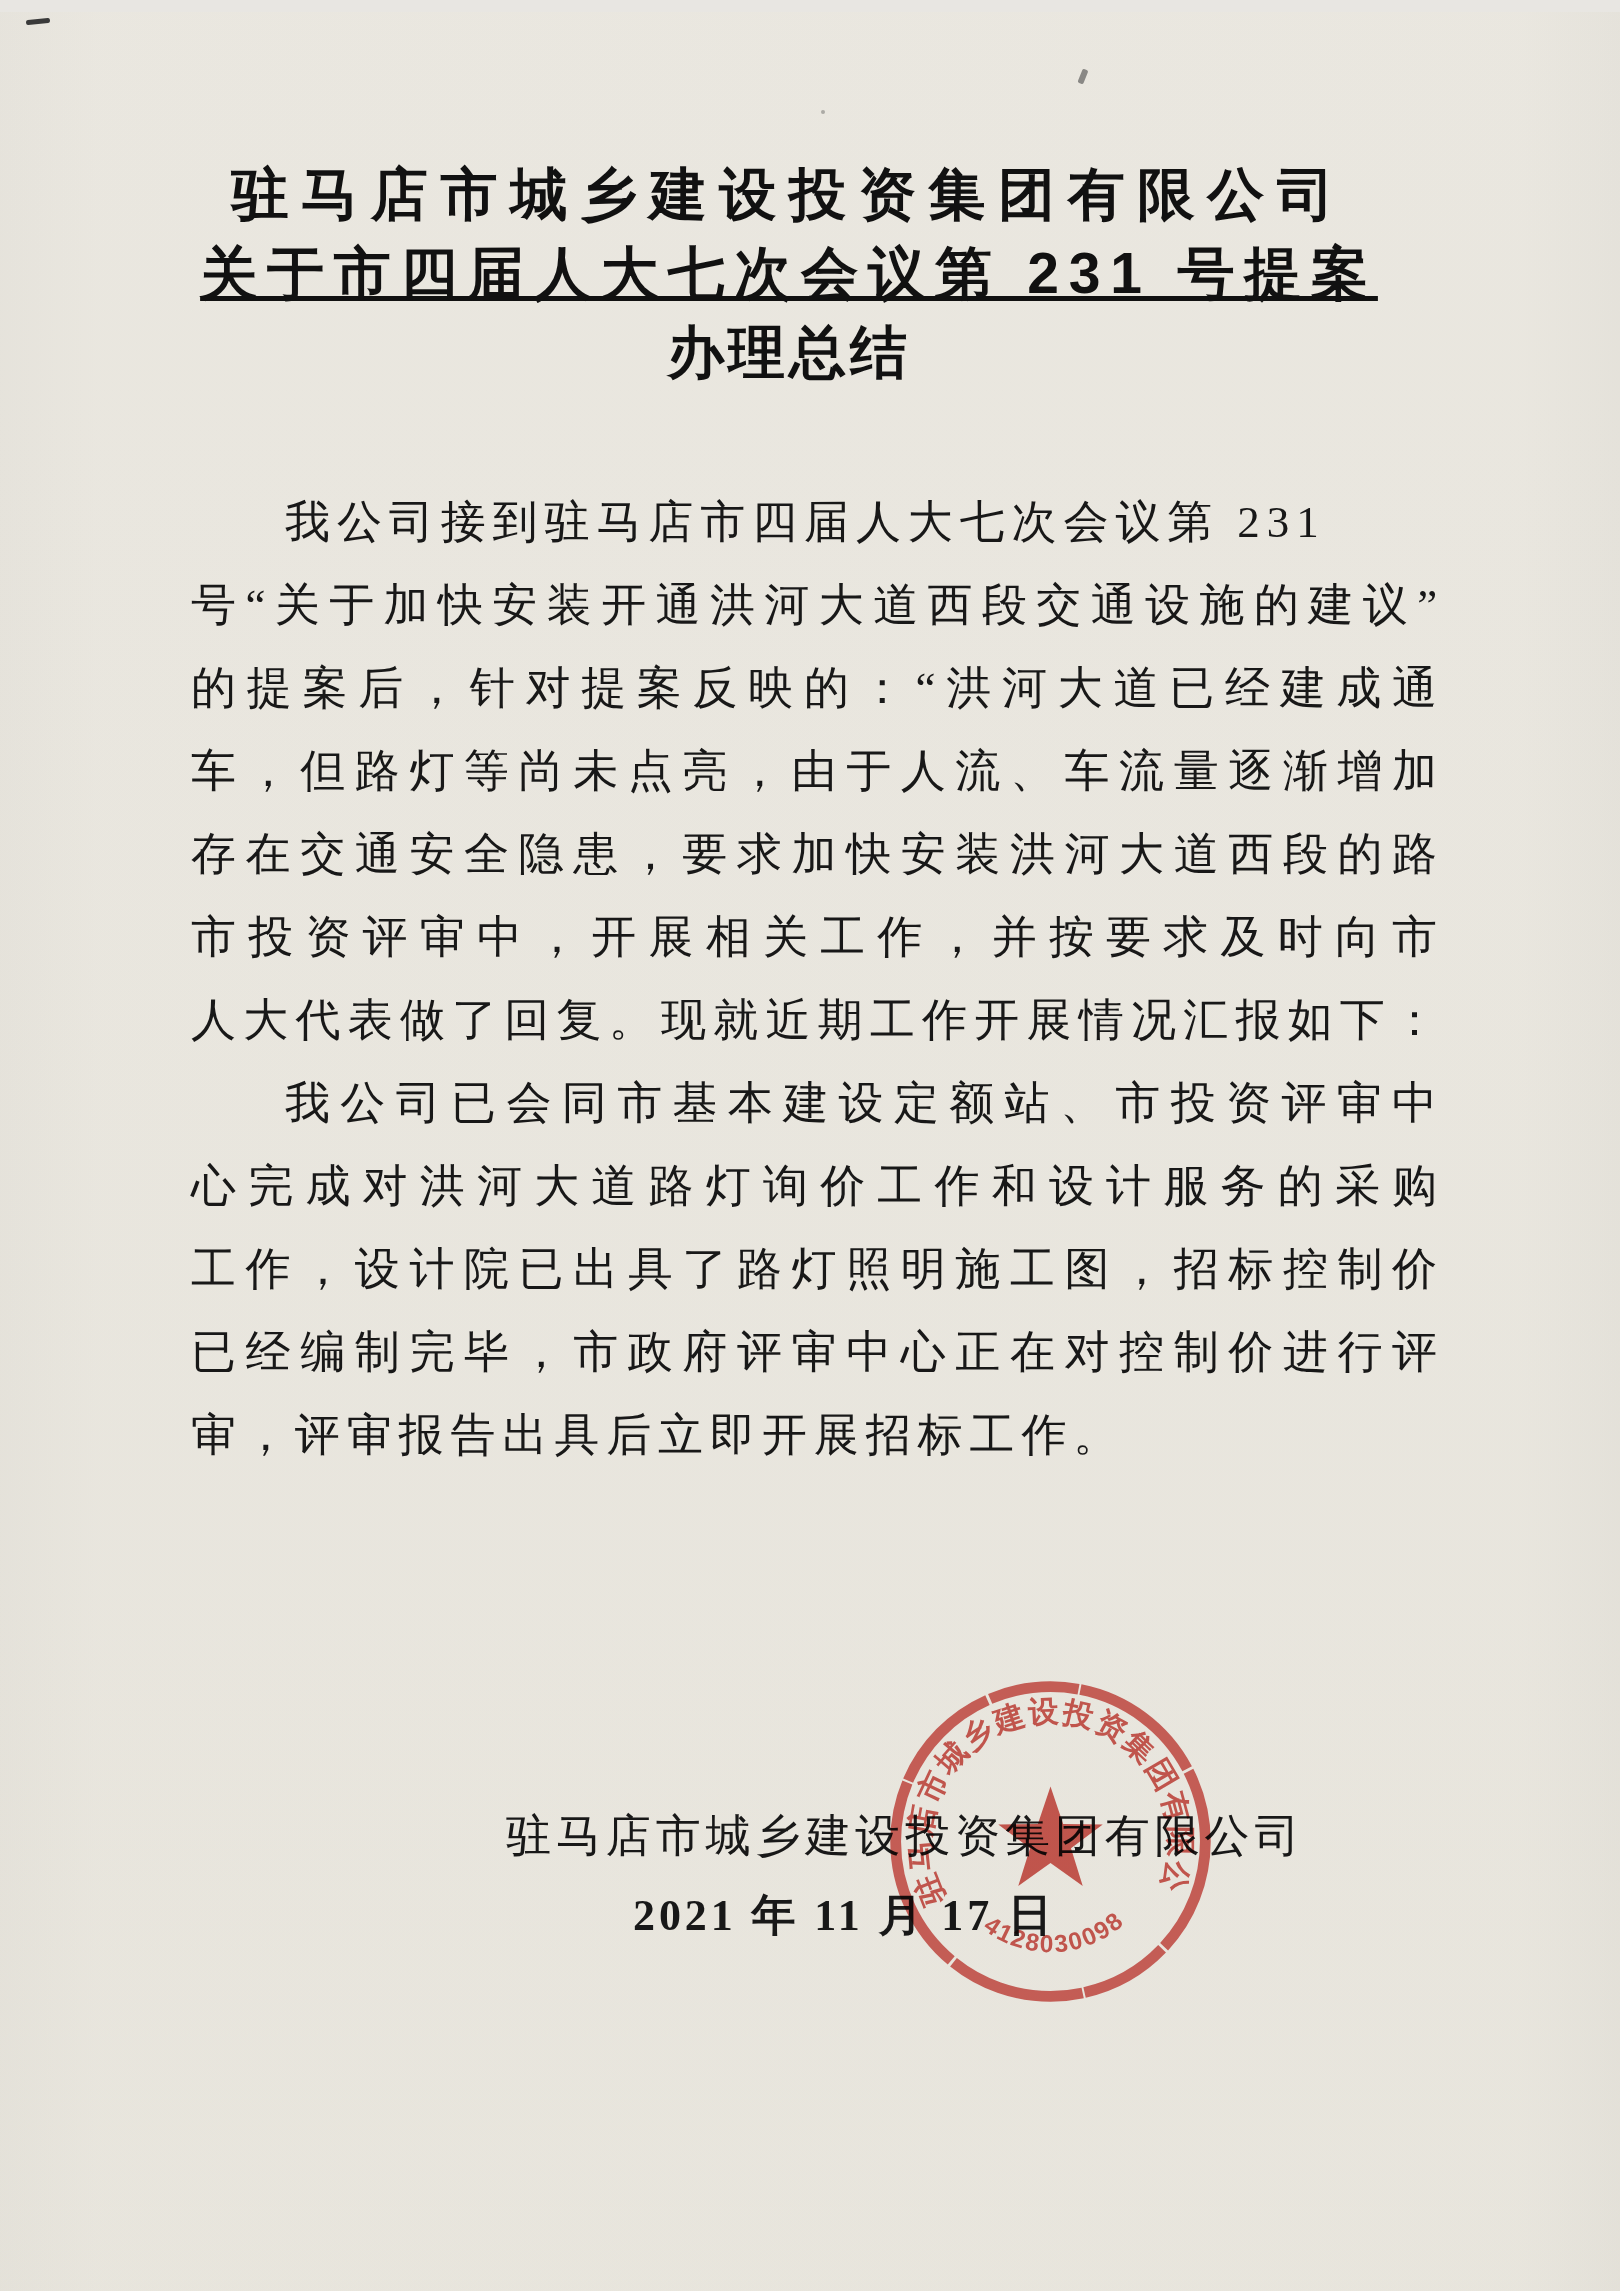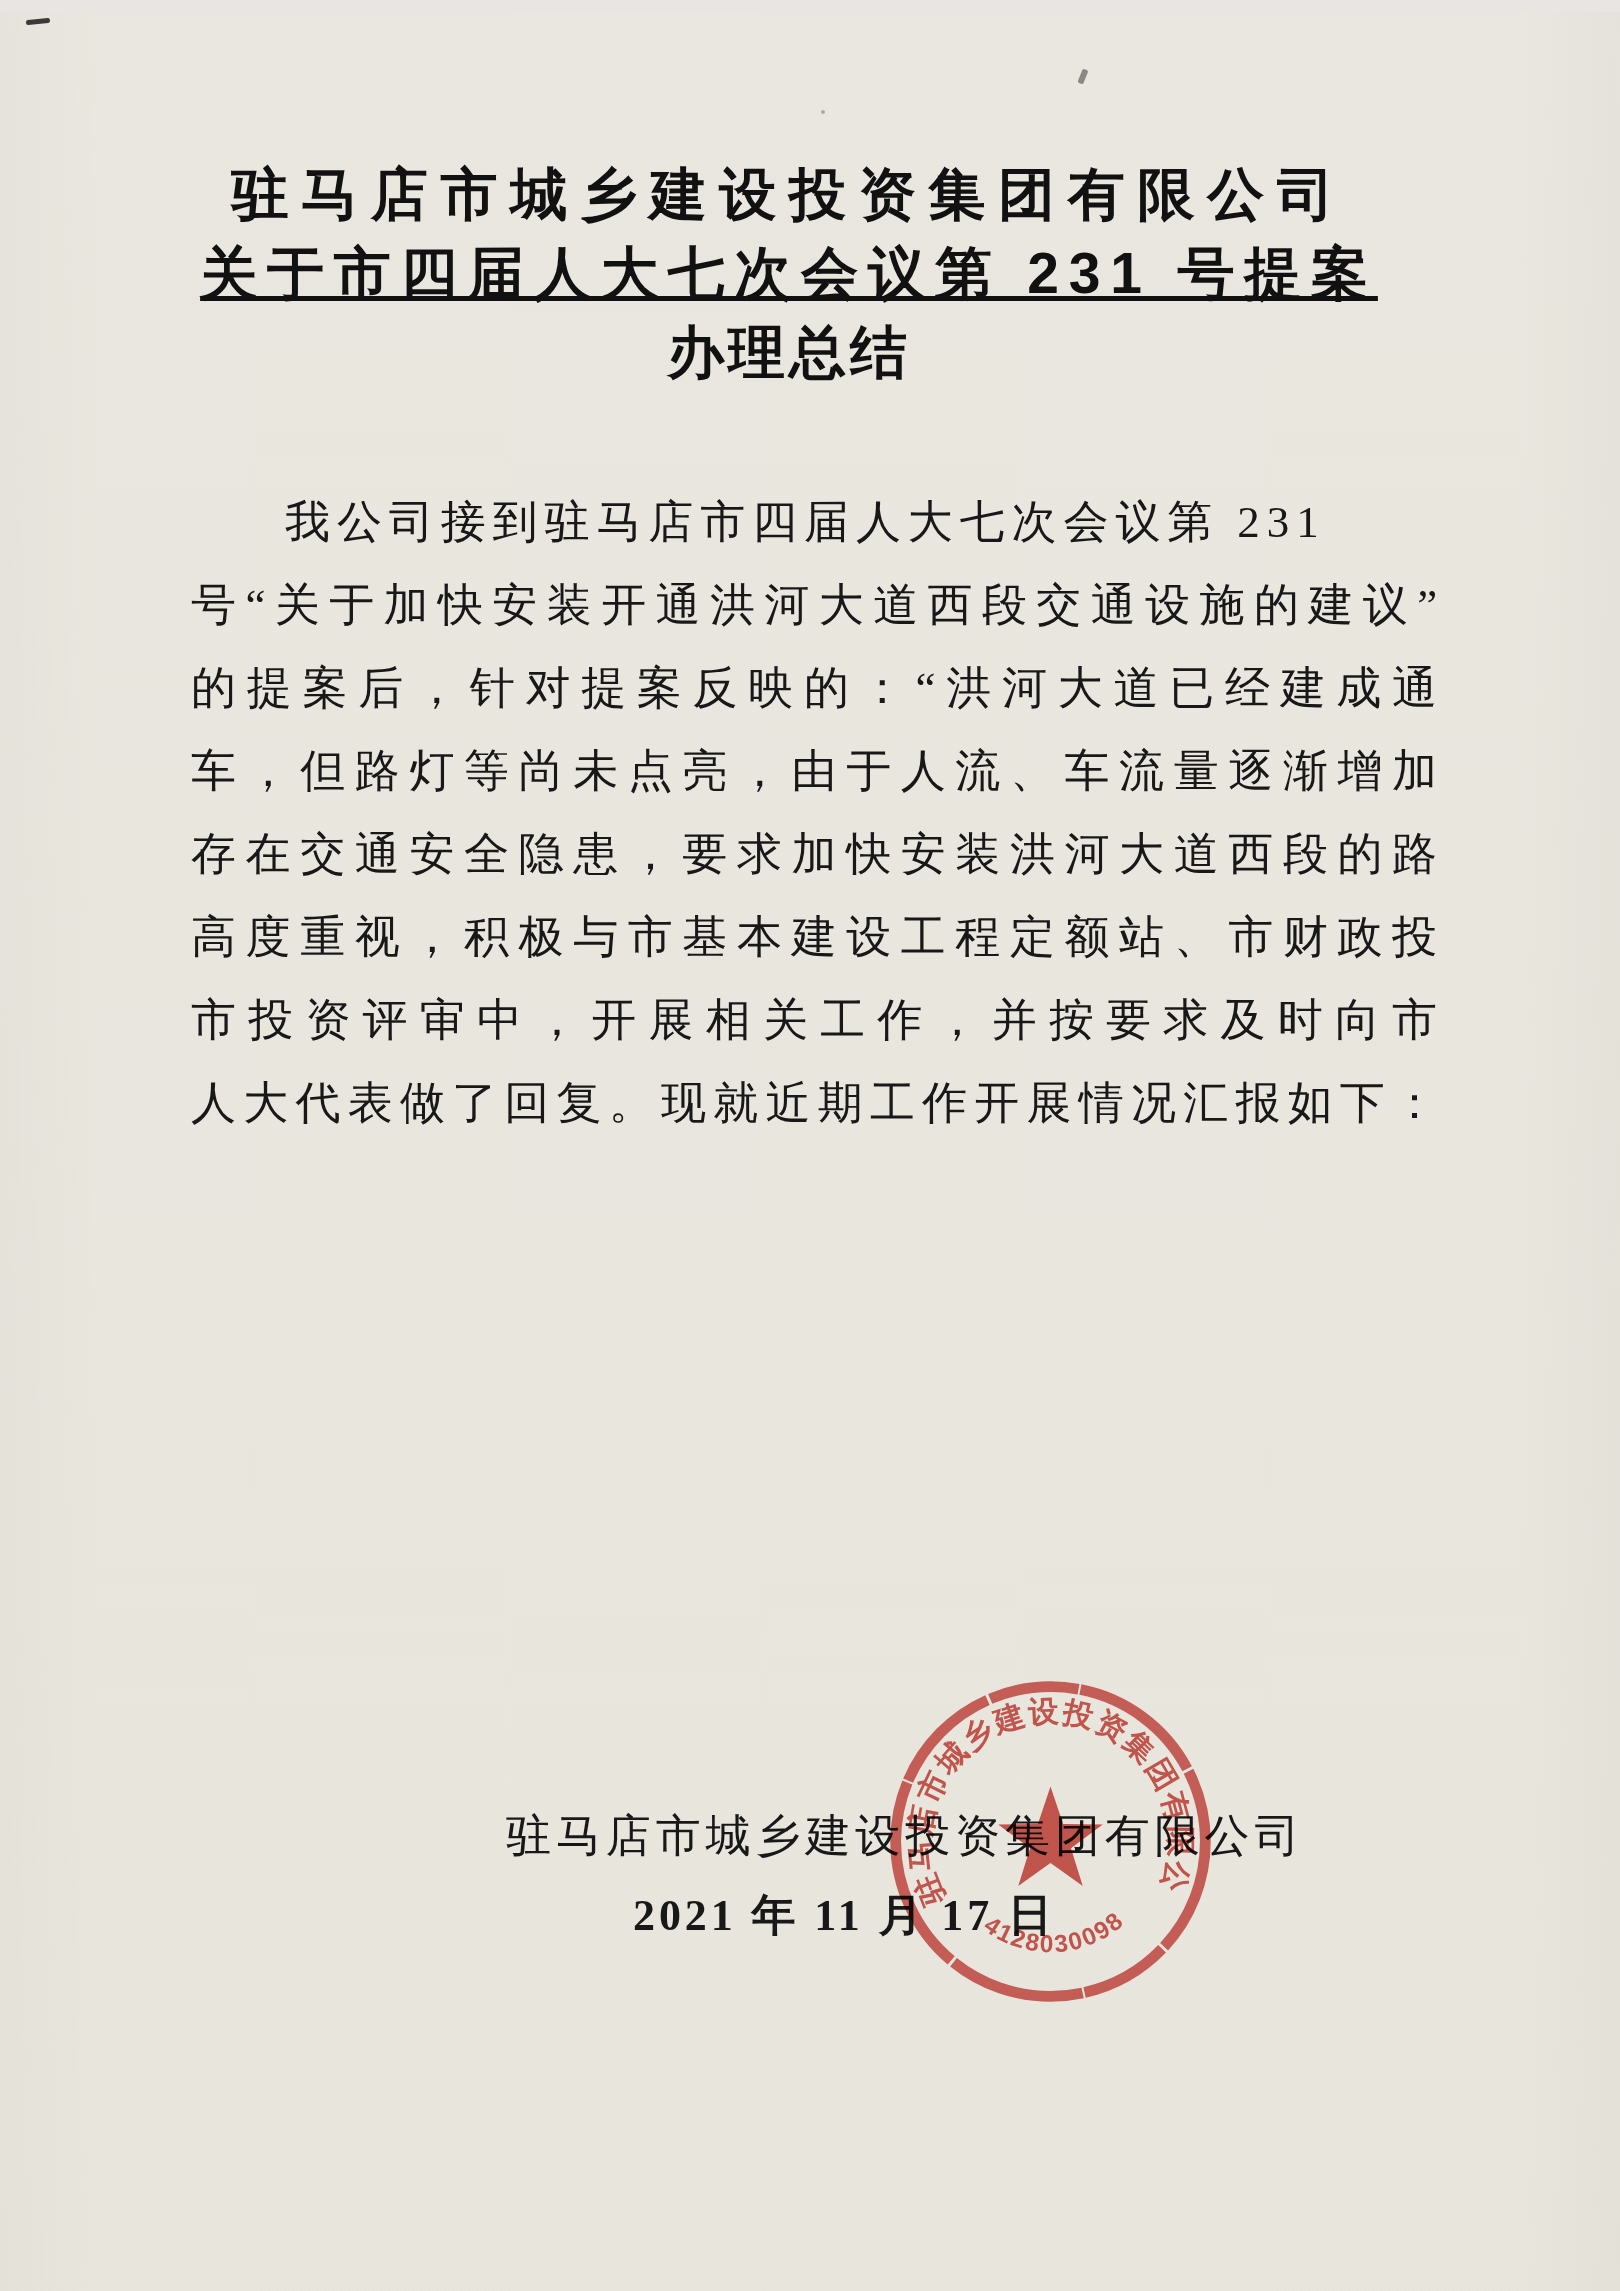--- a/index.html
+++ b/index.html
@@ -61,23 +61,29 @@
     <div class="title-line tl3">办理总结</div>
   </header>
 
   <main class="docbody">
     <section class="para">
       <div class="line indent free">我公司接到驻马店市四届人大七次会议第 231</div>
       <div class="line">号“关于加快安装开通洪河大道西段交通设施的建议”</div>
       <div class="line">的提案后，针对提案反映的：“洪河大道已经建成通</div>
       <div class="line">车，但路灯等尚未点亮，由于人流、车流量逐渐增加</div>
       <div class="line">存在交通安全隐患，要求加快安装洪河大道西段的路</div>
-      <div class="line">高度重视，积极与市基本建设工程定额站、市财政投</div>
       <div class="line">市投资评审中，开展相关工作，并按要求及时向市</div>
       <div class="line">人大代表做了回复。现就近期工作开展情况汇报如下：</div>
+    </section>
+    <section class="para">
+      <div class="line indent">我公司已会同市基本建设定额站、市投资评审中</div>
+      <div class="line">心完成对洪河大道路灯询价工作和设计服务的采购</div>
+      <div class="line">工作，设计院已出具了路灯照明施工图，招标控制价</div>
+      <div class="line">已经编制完毕，市政府评审中心正在对控制价进行评</div>
+      <div class="line free">审，评审报告出具后立即开展招标工作。</div>
     </section>
   </main>
 
   <div class="signature">驻马店市城乡建设投资集团有限公司</div>
   <div class="sigdate">2021 年 11 月 17 日</div>
 
   <div class="seal">
     <svg viewBox="0 0 350 350" xmlns="http://www.w3.org/2000/svg">
       <defs>
         <path id="sealArcTop" d="M 69.35,236 A 122,122 0 1 1 280.65,236" fill="none"></path>

